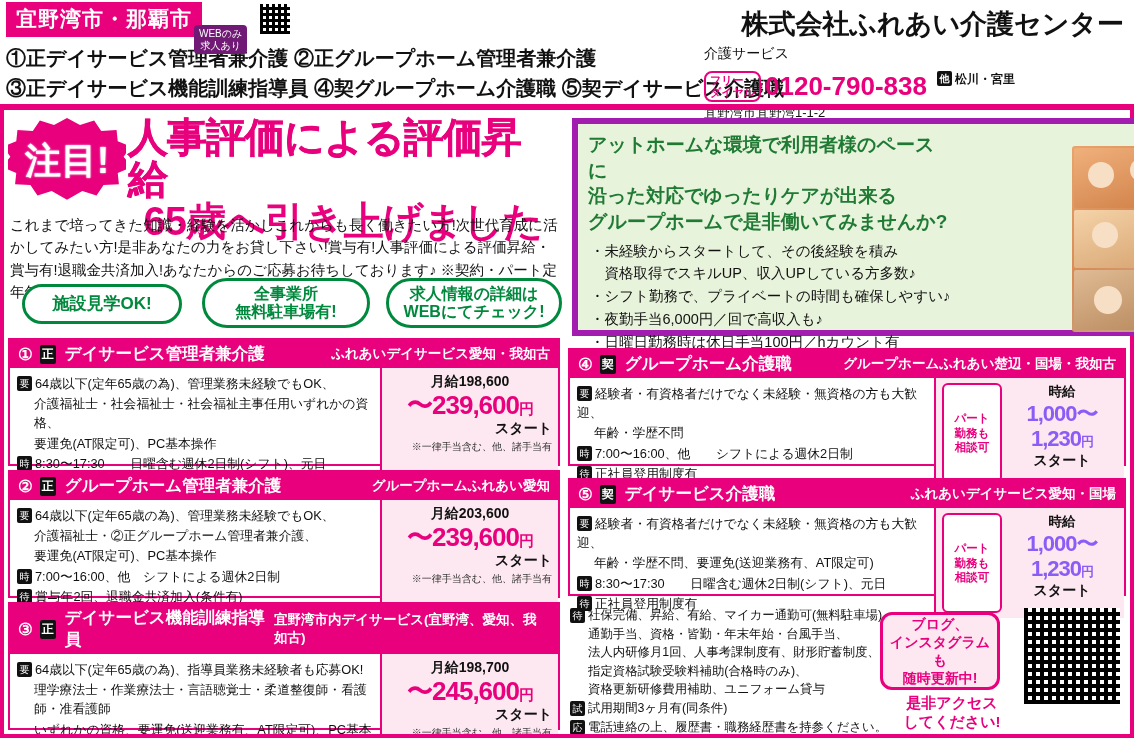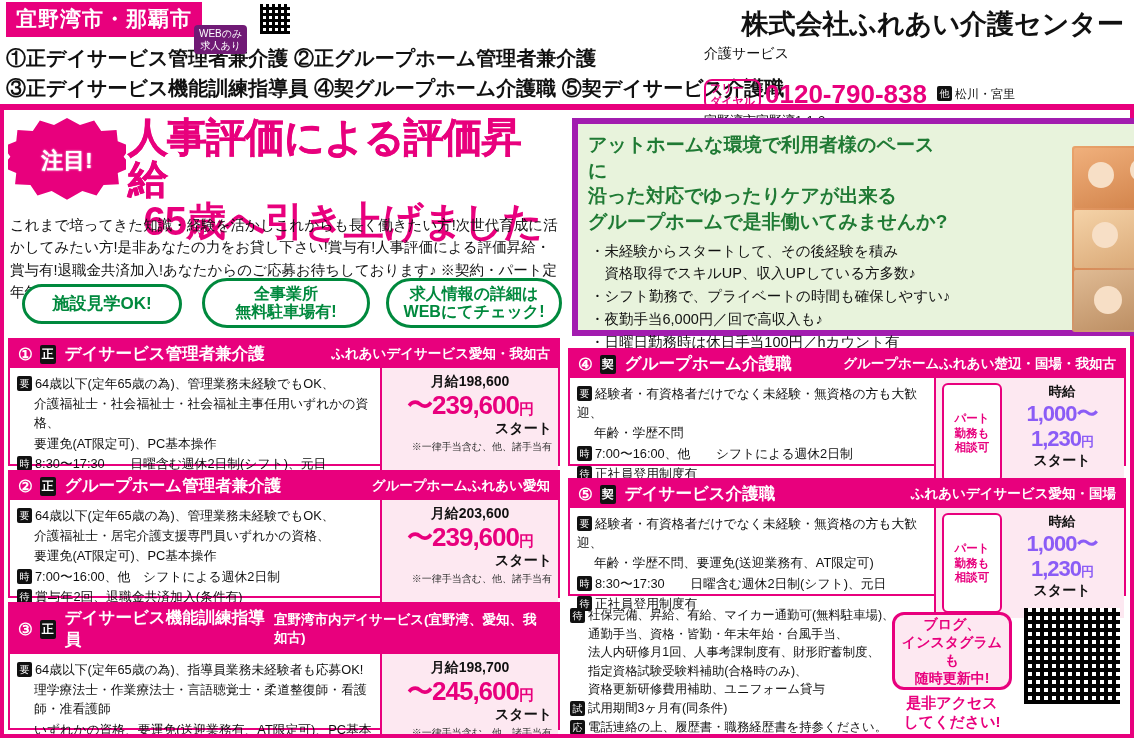--- a/index.html
+++ b/index.html
@@ -37,37 +37,37 @@
   .job-lines { margin-top:6px; }
   .job-line { font-size:20px; font-weight:bold; color:#111; line-height:1.5; white-space:nowrap;}
   .tagsq {
     display:inline-block; background:#111; color:#fff; font-size:12px;
     padding:1px 2px; margin:0 3px 0 1px; vertical-align:2px; border-radius:2px;
   }
 
   .hdr-right { position:absolute; right:10px; top:6px; text-align:left; width:420px; }
   .company { font-size:27px; font-weight:bold; letter-spacing:0px; text-align:right;}
   .company-sub { font-size:14px; margin-top:3px; }
-  .tel-row { margin-top:16px; font-size:26px; font-weight:bold; color:#e8007d; display:flex; align-items:center; }
+  .tel-row { margin-top:8px; font-size:26px; font-weight:bold; color:#e8007d; display:flex; }
   .freecall {
     display:inline-block; border:2px solid #e8007d; color:#e8007d; border-radius:8px;
     font-size:11px; font-weight:bold; padding:1px 4px; margin-right:4px; line-height:1.1;
   }
-  .tel-branch { font-size:12px; color:#111; font-weight:normal; margin-left:10px; }
+  .tel-branch { font-size:12px; color:#111; font-weight:bold; margin-left:10px; }
   .addr { font-size:13px; margin-top:2px; }
 
   .pinkbar { position:absolute; left:0; top:104px; width:1134px; height:6px; background:#e8007d; }
 
   
   .banner {
     position:absolute; left:8px; top:116px; width:552px; height:100px;
   }
   .chuumoku {
     position:absolute; left:0; top:2px; width:118px; height:86px;
-    background:#e8007d; color:#fff; font-weight:bold; font-size:22px;
+    background:#e8007d; color:#fff; font-weight:bold; font-size:36px;
     display:flex; align-items:center; justify-content:center;
     clip-path: polygon(50% 0%, 61% 8%, 73% 3%, 79% 15%, 92% 14%, 93% 27%, 104% 33%, 98% 45%,
                        105% 57%, 93% 64%, 94% 77%, 81% 78%, 75% 90%, 63% 85%, 50% 95%,
                        37% 85%, 25% 90%, 19% 78%, 6% 77%, 7% 64%, -5% 57%, 2% 45%,
                        -4% 33%, 7% 27%, 8% 14%, 21% 15%, 27% 3%, 39% 8%);
     text-shadow:0 0 2px #fff;
   }
   .banner-txt { position:absolute; left:120px; top:0; width:430px; color:#e8007d; font-weight:bold; }
   .banner-l1 { font-size:40px; line-height:1.05; letter-spacing:-1px; -webkit-text-stroke:0.5px #e8007d;}
   .banner-l2 { font-size:40px; line-height:1.05; letter-spacing:-1px; text-align:center; }
@@ -152,21 +152,21 @@
   .hr-big .yen { font-size:13px; }
 
   
   .benefits {
     position:absolute; left:568px; top:604px; width:558px; height:128px;
     font-size:12.4px; line-height:1.5; padding:2px 2px 2px 2px;
   }
   .benefits .bl { display:flex; }
   .benefits .bl .ico { flex:none; margin-top:2px; }
   .blog-box {
-    position:absolute; right:122px; top:612px; width:120px; height:78px;
+    position:absolute; right:134px; top:612px; width:120px; height:78px;
     border:3px solid #e8007d; border-radius:12px; background:#fde8f1;
     color:#e8007d; font-weight:bold; font-size:14px; line-height:1.3;
     display:flex; align-items:center; justify-content:center; text-align:center;
   }
   .qr-big {
     position:absolute; right:14px; top:608px; width:96px; height:96px;
     background:
       repeating-linear-gradient(90deg,#000 0 4px,#fff 4px 8px),
       repeating-linear-gradient(0deg,#000 0 4px,#fff 4px 8px);
     background-blend-mode:multiply;
@@ -301,21 +301,21 @@
   <div class="card" id="card2">
     <div class="card-head">
       <span>②</span>
       <span class="tagsq">正</span>
       <span>グループホーム管理者兼介護</span>
       <span class="sub">グループホームふれあい愛知</span>
     </div>
     <div class="card-body">
       <div class="cb-left">
         <div class="row-line"><span class="ico">要</span><span>64歳以下(定年65歳の為)、管理業務未経験でもOK、</span></div>
-        <div class="row-line indent"><span>介護福祉士・居宅介護支援専門員いずれかの資格、</span></div>
+        <div class="row-line indent"><span>介護福祉士・②正グループホーム管理者兼介護、</span></div>
         <div class="row-line indent"><span>要運免(AT限定可)、PC基本操作</span></div>
         <div class="row-line"><span class="ico">時</span><span>7:00〜16:00、他　シフトによる週休2日制</span></div>
         <div class="row-line"><span class="ico">待</span><span>賞与年2回、退職金共済加入(条件有)</span></div>
       </div>
       <div class="cb-right">
         <div class="pay-label">月給203,600</div>
         <div class="pay-big"><span>〜239,600</span><span class="yen">円</span></div>
         <div class="start">スタート</div>
         <div class="note">※一律手当含む、他、諸手当有</div>
       </div>

